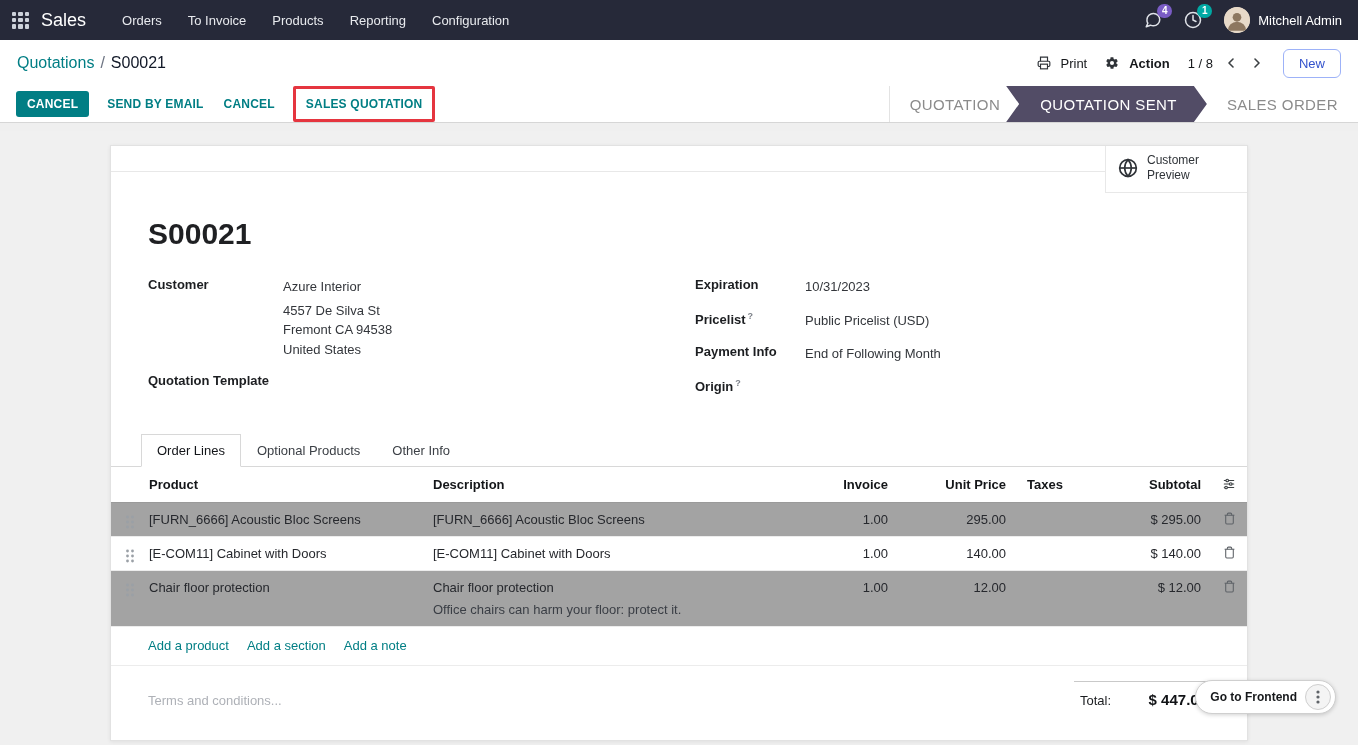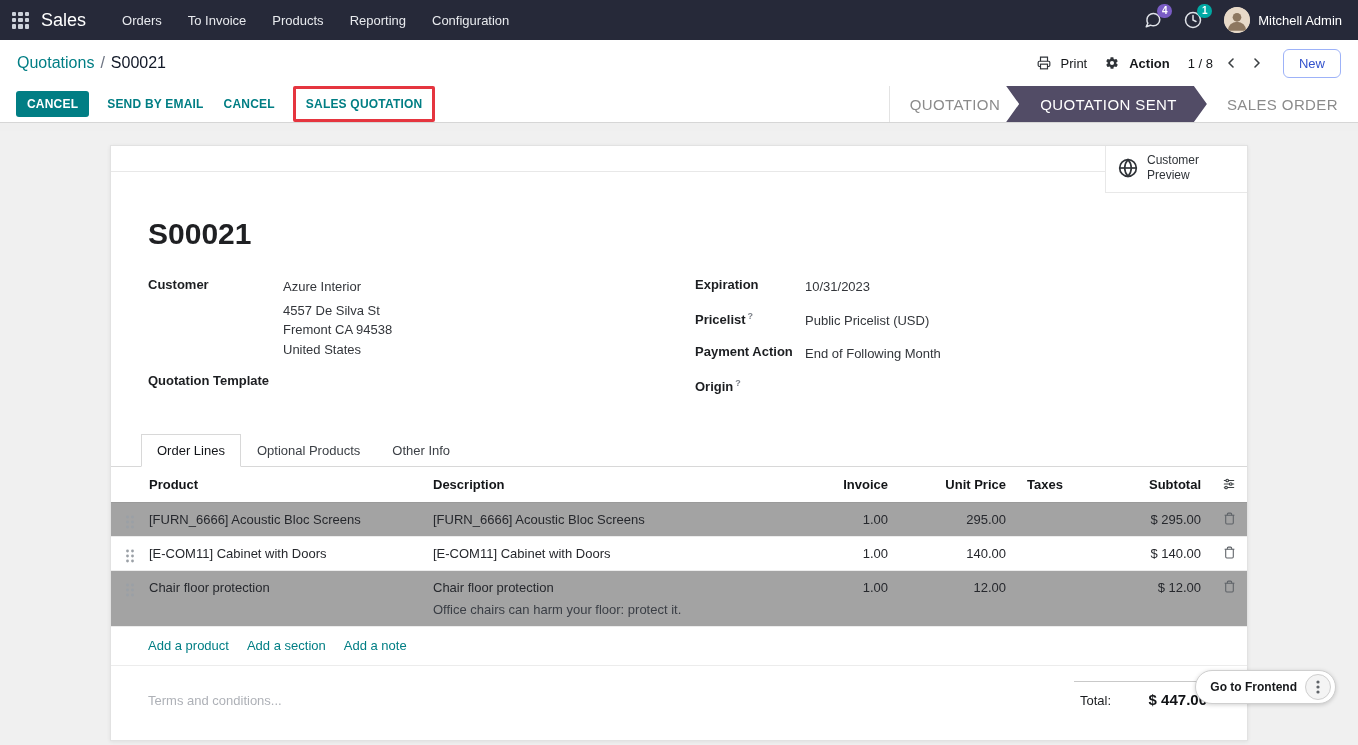--- a/index.html
+++ b/index.html
@@ -86,21 +86,21 @@
 
   .add-links { display:flex; gap:18px; margin:0 -37px; padding:11px 0 12px 37px; border-bottom:1px solid #ececec; font-size:13px; }
   .add-link { color:#017e84; cursor:pointer; }
 
   .sheet-footer { display:flex; margin:15px -37px 0; justify-content:space-between; }
   .terms { color:#aeb1b7; font-size:13px; padding:12px 0 0 37px; cursor:text; }
   .total-box { width:173px; border-top:1px solid #c9c9c9; padding:9px 40px 0 6px; display:flex; justify-content:space-between; align-items:baseline; }
   .total-label { font-size:13px; color:#1b1d20; }
   .total-value { font-size:15px; font-weight:700; color:#111316; }
 
-  .frontend { position:absolute; right:22px; bottom:49px; display:flex; align-items:center; background:#fff; border:1px solid #cfcfcf; border-radius:17px; padding:3px 4px 3px 14px; box-shadow:0 1px 4px rgba(0,0,0,.18); gap:8px; }
+  .frontend { position:absolute; right:22px; bottom:39px; display:flex; align-items:center; background:#fff; border:1px solid #cfcfcf; border-radius:17px; padding:3px 4px 3px 14px; box-shadow:0 1px 4px rgba(0,0,0,.18); gap:8px; }
   .frontend-label { font-size:12px; font-weight:700; color:#16181b; cursor:pointer; white-space:nowrap; }
   .kebab-btn { width:26px; height:26px; border-radius:50%; border:1px solid #cfcfcf; background:#f4f4f4; display:flex; align-items:center; justify-content:center; cursor:pointer; }
   .bottom-strip { position:absolute; left:0; right:0; bottom:0; height:8px; background:#fff; border-top:1px solid #e0e0e0; }
 </style>
 </head>
 <body>
 
 <div class="navbar">
   <div class="apps-icon">
     <span></span>
@@ -240,21 +240,21 @@
         <div class="fgroup right">
           <div class="frow">
             <span class="flabel">Expiration</span>
             <span class="fvalue">10/31/2023</span>
           </div>
           <div class="frow">
             <span class="flabel"><span>Pricelist</span><sup class="help">?</sup></span>
             <span class="fvalue">Public Pricelist (USD)</span>
           </div>
           <div class="frow">
-            <span class="flabel">Payment Action</span>
+            <span class="flabel">Payment Info</span>
             <span class="fvalue">End of Following Month</span>
           </div>
           <div class="frow">
             <span class="flabel"><span>Origin</span><sup class="help">?</sup></span>
             <span class="fvalue"></span>
           </div>
         </div>
       </div>
 
       <div class="tabs">

